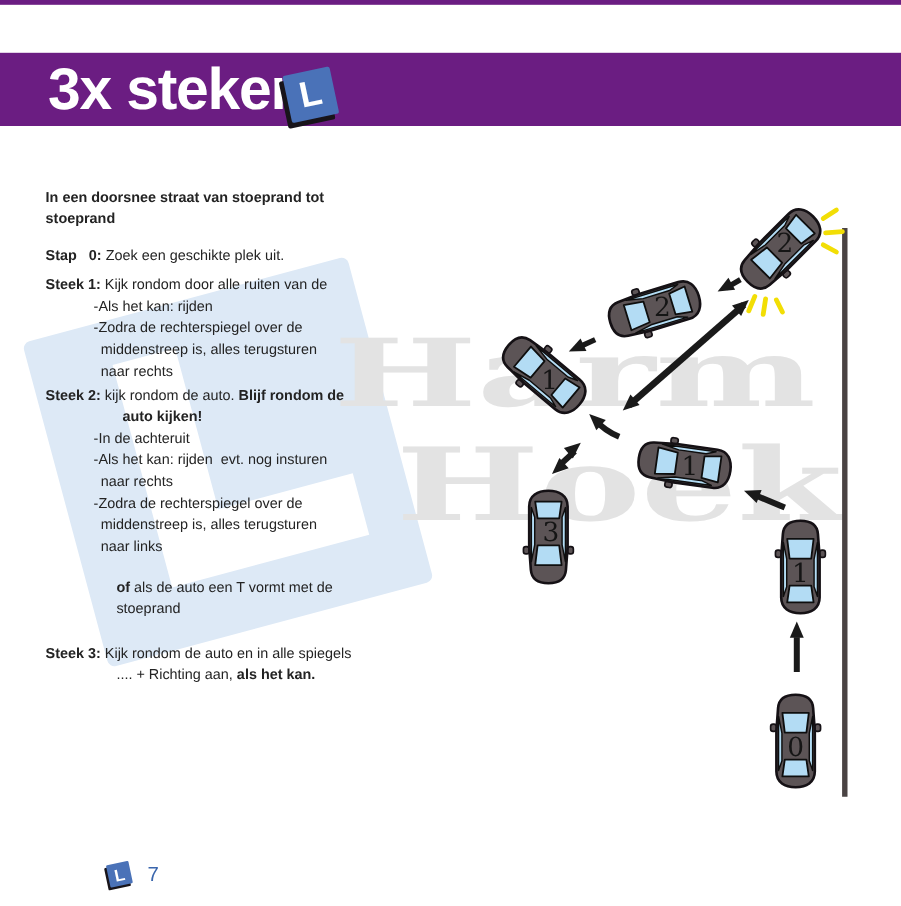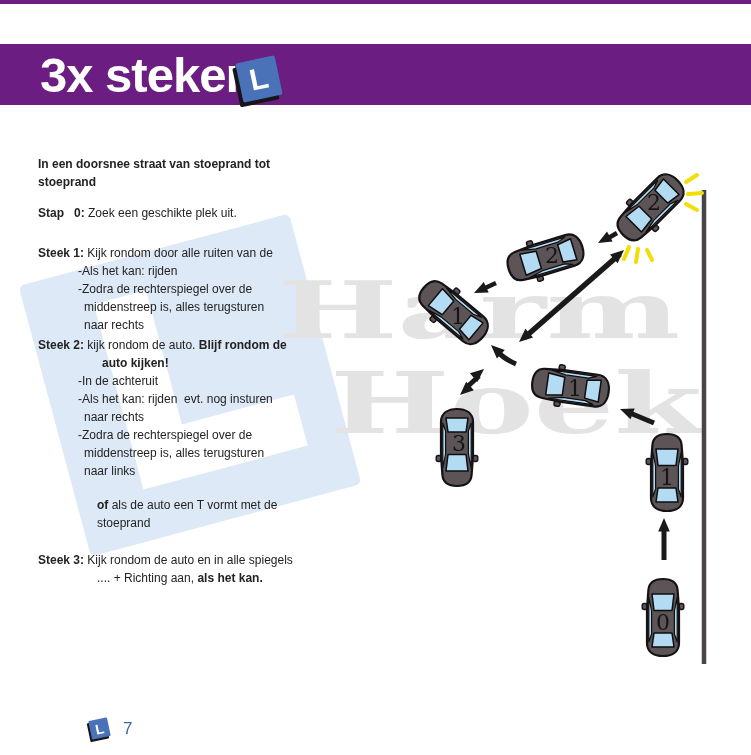--- a/index.html
+++ b/index.html
@@ -36,21 +36,21 @@
   .instruction-column{left:38px;top:155px;width:350px;z-index:2;
     color:var(--text);font-size:12px}
   .tl{line-height:18px;white-space:nowrap}
   .tl .b{font-weight:bold}
   .lead{padding-left:0}
   .cont{padding-left:64px}
   .dash{padding-left:40px}
   .dashc{padding-left:46px}
   .of{padding-left:59px}
   .g15{margin-top:13px}.g16{margin-top:16px}.g17{margin-top:2px}
-  .g19{margin-top:19px}.g22{margin-top:22px}
+  .g19{margin-top:19px}.g22{margin-top:6px}
 
   .footer{left:90px;top:718px;z-index:2;display:flex;align-items:center;gap:14px}
   .page-number{color:var(--pagenum);font-size:17px;line-height:21px}
 </style>
 </head>
 <body>
 
 <svg id="wm-svg" class="abs" width="751" height="755" viewBox="0 0 751 755">
   <g transform="rotate(-15 190 385)">
     <rect x="50" y="245" width="280" height="280" rx="6" fill="var(--wmblue)"></rect>

